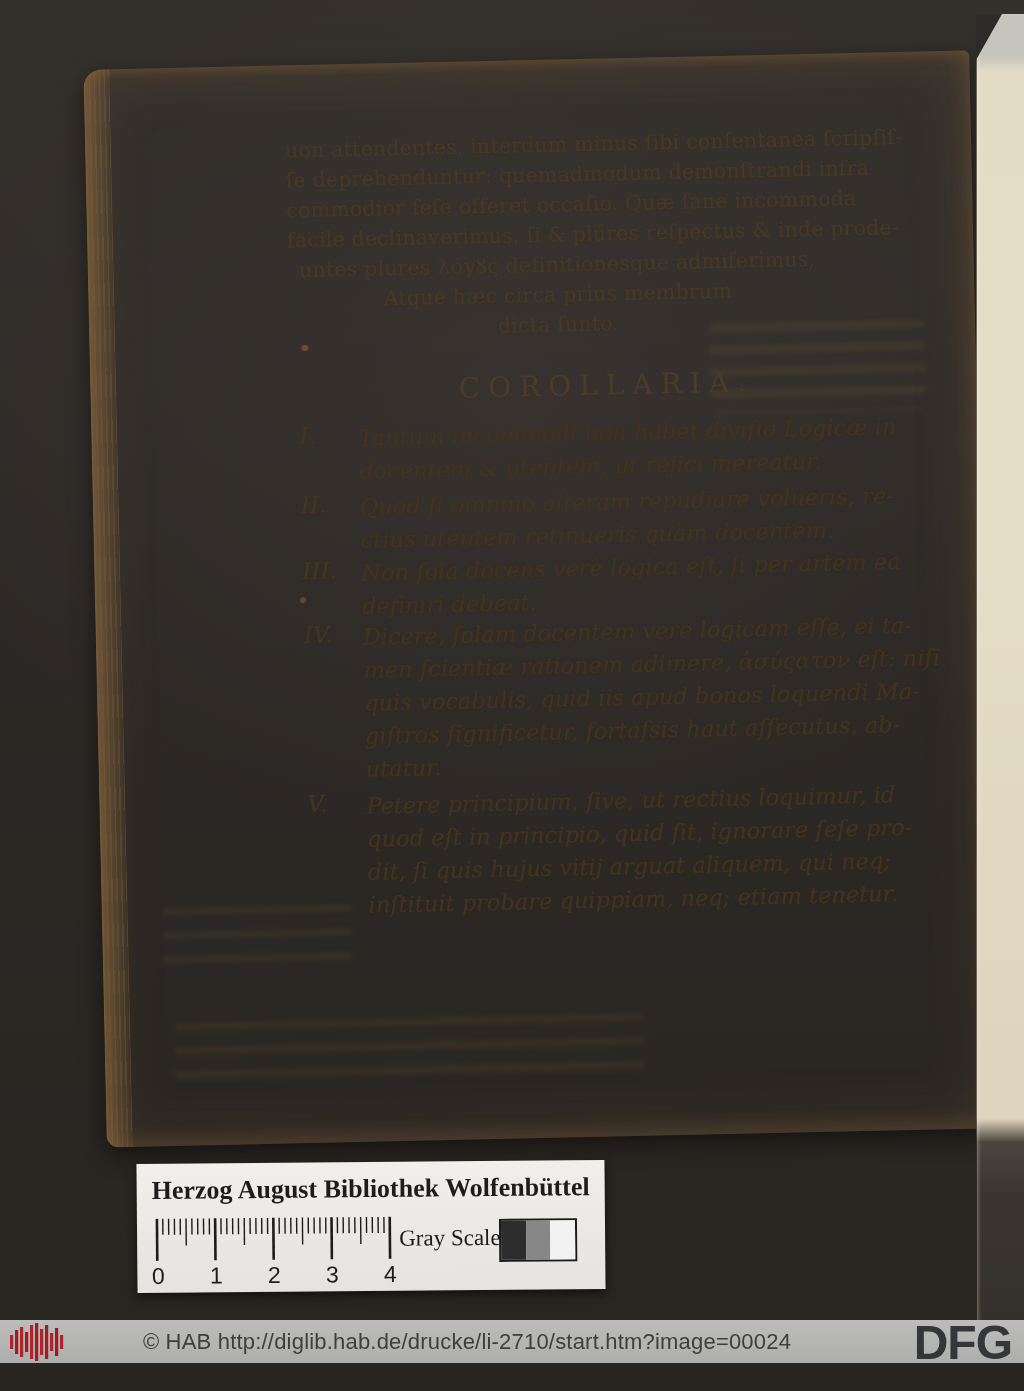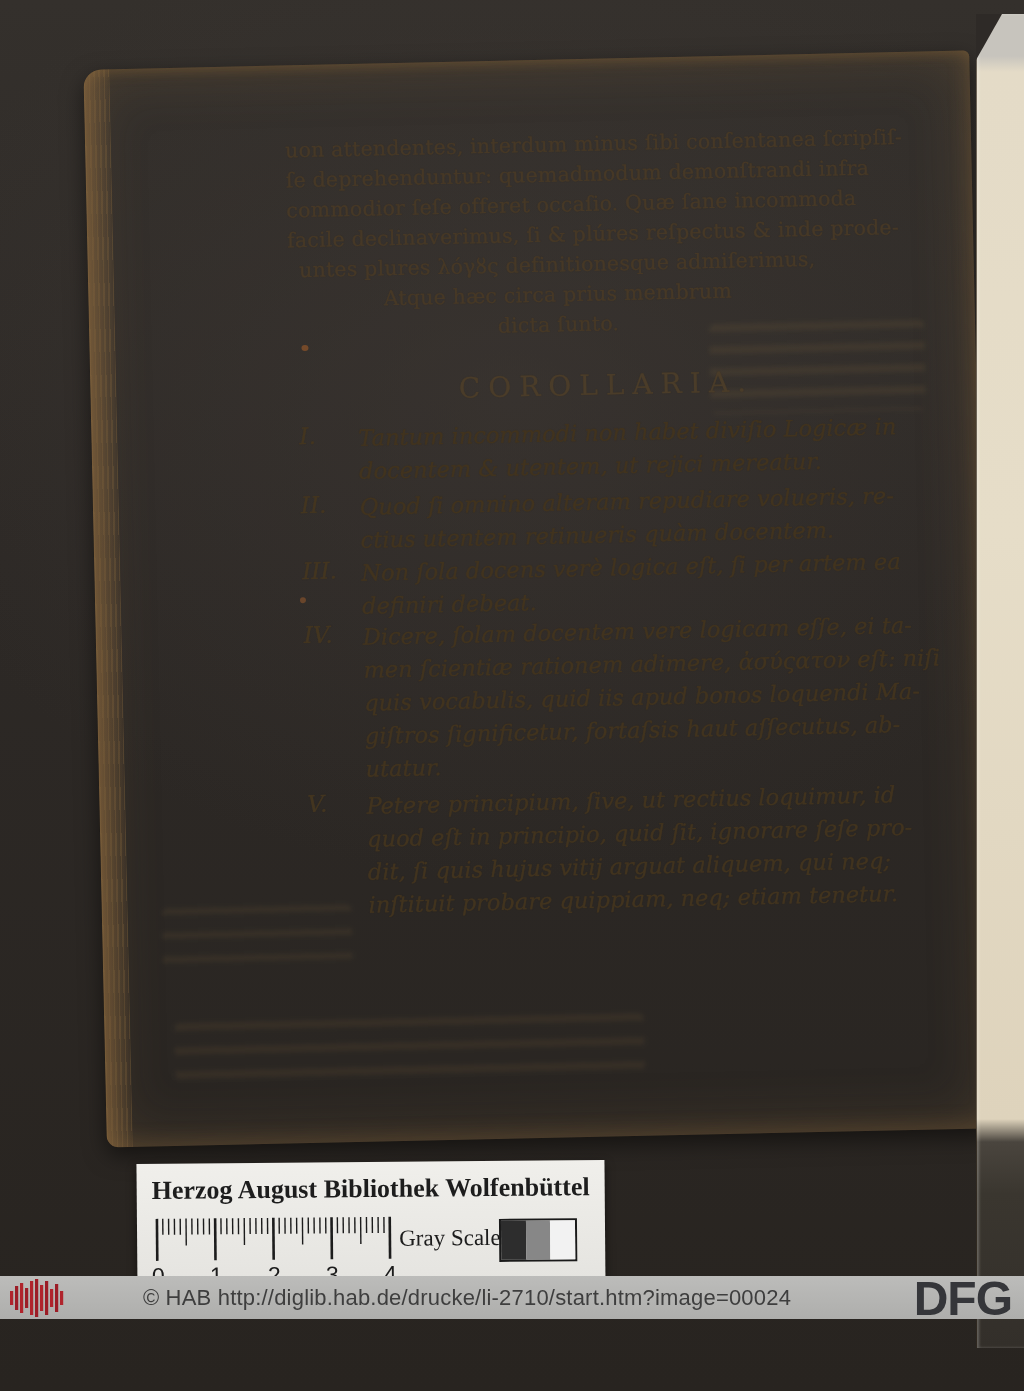--- a/index.html
+++ b/index.html
@@ -110,21 +110,21 @@
     font-family:Liberation Serif, serif;font-size:23px;color:#1c1c1c;
   }
   .gs-patch{
     position:absolute;left:362px;top:58px;width:78px;height:43px;
     display:flex;border:2px solid #1a1a1a;box-sizing:border-box;
   }
   .gs-patch div{flex:1;}
   .gs-dark{background:#2d2d2d;} .gs-mid{background:#878787;} .gs-light{background:#f2f2f2;}
   
   .footer{
-    position:absolute;left:0;top:1276px;width:1024px;height:43px;
+    position:absolute;left:0;top:1320px;width:1024px;height:43px;
     background:linear-gradient(180deg,#bcbcba,#aeaeac);
   }
   .barcode{position:absolute;left:8px;top:3px;}
   .copy{
     position:absolute;left:0;top:0;width:100%;height:43px;
     display:flex;align-items:center;justify-content:center;
     padding-left:30px;padding-right:120px;box-sizing:border-box;
     font-family:"Liberation Sans", sans-serif;font-size:22px;color:#3e3e3e;letter-spacing:.2px;
   }
   .dfg{

